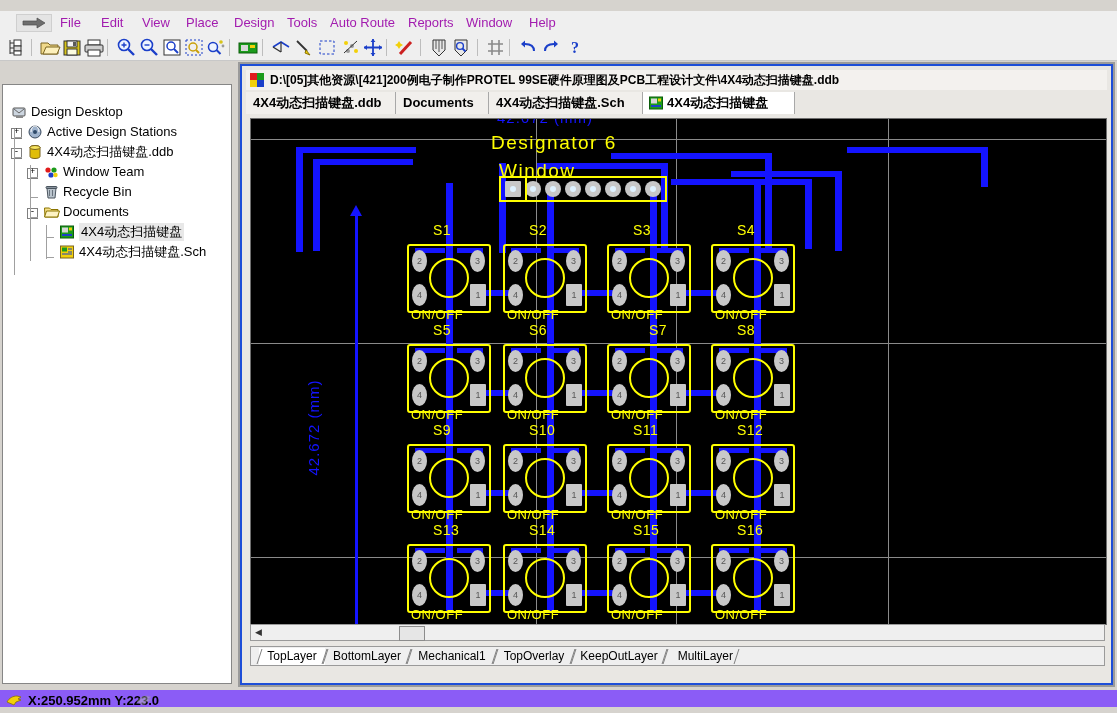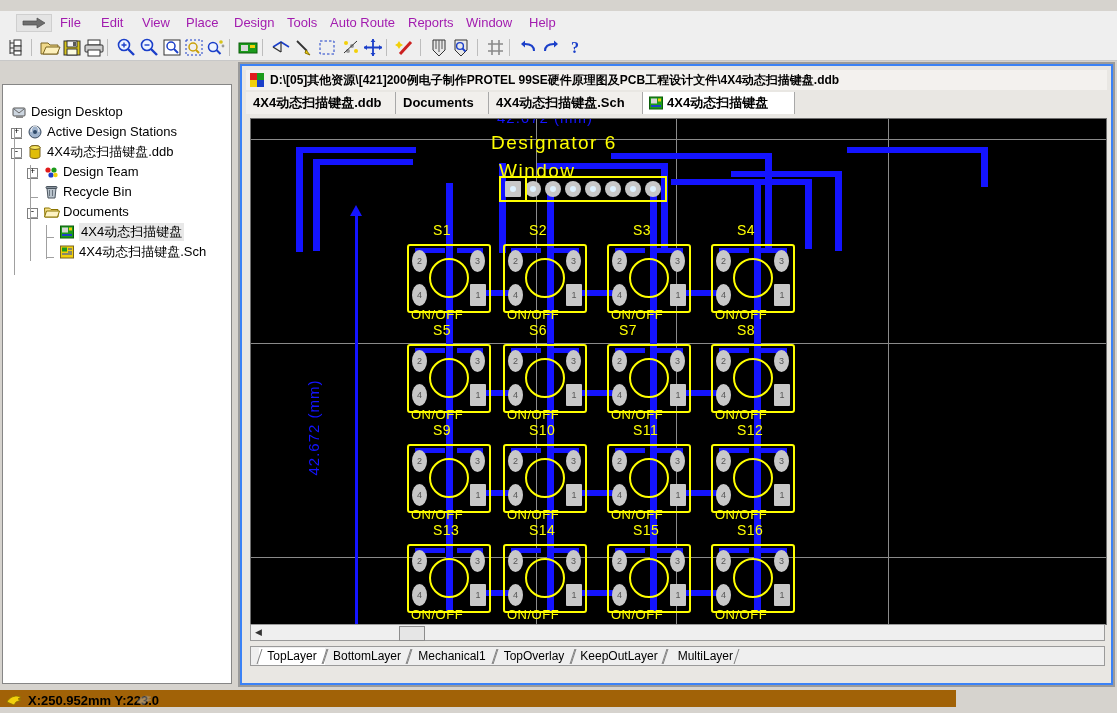--- a/index.html
+++ b/index.html
@@ -78,21 +78,21 @@
   .tline{position:absolute;background:#a0a0a0;}
   .tplus{
     position:absolute;width:9px;height:9px;background:#fff;border:1px solid #7f7f7f;
     font-size:9px;line-height:7px;text-align:center;color:#000;cursor:default;
     font-family:"Liberation Mono", monospace;
   }
 
   
   .docwin{
     position:absolute;left:238px;top:62px;width:877px;height:625px;
-    background:#3b82f6;border:2px solid #9a9a9a;box-sizing:border-box;
+    background:#1d4ed8;border:2px solid #9a9a9a;box-sizing:border-box;
   }
   .docwin-inner{position:absolute;left:2px;top:2px;right:2px;bottom:2px;background:#e9e7e3;}
   .doc-title{
     position:absolute;left:4px;top:4px;right:4px;height:20px;
     background:#f3f1ee;
   }
   .doc-title .dt-icon{position:absolute;left:4px;top:2px;width:16px;height:16px;}
   .doc-title .dt-text{
     position:absolute;left:24px;top:2px;height:16px;line-height:16px;
     font-size:12px;color:#000;white-space:nowrap;font-weight:bold;
@@ -150,22 +150,22 @@
   .ltab{
     position:absolute;top:1px;height:17px;line-height:17px;
     font-size:12px;color:#000;white-space:nowrap;cursor:default;
     padding:0 4px;
   }
   .ltab .skewL,.ltab .skewR{position:absolute;top:1px;width:1px;height:15px;background:#808080;}
   .ltab.active{font-weight:normal;background:#fff;}
 
   
   .statusbar{
-    position:absolute;left:0;top:690px;width:956px;height:23px;
-    background:#a16207;
+    position:absolute;left:0;top:690px;width:1117px;height:23px;
+    background:#8b5cf6;
   }
   .statusbar .sb-ic{position:absolute;left:6px;top:4px;width:17px;height:13px;}
   .statusbar .sb-ic2{position:absolute;left:136px;top:4px;width:17px;height:13px;opacity:.45;}
   .statusbar .sb-text{
     position:absolute;left:28px;top:1px;height:20px;line-height:20px;
     font-size:13px;font-weight:bold;color:#000;white-space:nowrap;
   }
   .bottomstrip{position:absolute;left:0;top:707px;width:1117px;height:6px;background:#d6d3ce;}
 </style>
 </head>
@@ -411,21 +411,21 @@
             <span class="tlabel">4X4动态扫描键盘.ddb</span>
           </div>
           <div class="tplus" style="left: 8px; top: 63px;">-</div>
           <div class="tnode" style="left: 38px; top: 78px;">
             <span class="ticon"><svg width="17" height="16" viewBox="0 0 17 16">
                 <circle cx="5" cy="6" r="2.6" fill="#e01b1b"></circle>
                 <circle cx="11" cy="6" r="2.6" fill="#1b9b1b"></circle>
                 <circle cx="8" cy="11" r="2.6" fill="#1b3fc9"></circle>
                 <circle cx="12.5" cy="11" r="2.2" fill="#f2d00a"></circle>
               </svg></span>
-            <span class="tlabel">Design Team</span>
+            <span class="tlabel">Window Team</span>
           </div>
           <div class="tplus" style="left: 24px; top: 83px;">+</div>
           <div class="tnode" style="left: 38px; top: 98px;">
             <span class="ticon"><svg width="17" height="16" viewBox="0 0 17 16">
                 <path d="M4 4h9l-1 10H5z" fill="#b9c3cc" stroke="#4a545e"></path>
                 <rect x="3" y="2.5" width="11" height="2" rx="1" fill="#8a949e" stroke="#4a545e"></rect>
                 <path d="M6.5 6v6M9.5 6v6" stroke="#6a747e"></path>
               </svg></span>
             <span class="tlabel">Recycle Bin</span>
           </div>
@@ -653,21 +653,21 @@
             <div class="desig" style="left: 278px; top: 203px;">S6</div>
             <div class="onoff" style="left: 256px; top: 288px;">ON/OFF</div>
             <div class="comp" style="left: 356px; top: 225px; width: 84px; height: 69px;">
               <div class="comp-body"></div>
               <div class="comp-circle" style="left: 22px; top: 14px; width: 40px; height: 40px;"></div>
               <div class="pad oval" style="left: 5px; top: 6px; width: 15px; height: 22px; line-height: 22px;">2</div>
               <div class="pad oval" style="left: 63px; top: 6px; width: 15px; height: 22px; line-height: 22px;">3</div>
               <div class="pad oval" style="left: 5px; top: 40px; width: 15px; height: 22px; line-height: 22px;">4</div>
               <div class="pad sq" style="left: 63px; top: 40px; width: 16px; height: 22px; line-height: 22px;">1</div>
             </div>
-            <div class="desig" style="left: 368px; top: 203px;">S7</div>
+            <div class="desig" style="left: 398px; top: 203px;">S7</div>
             <div class="onoff" style="left: 360px; top: 288px;">ON/OFF</div>
             <div class="comp" style="left: 460px; top: 225px; width: 84px; height: 69px;">
               <div class="comp-body"></div>
               <div class="comp-circle" style="left: 22px; top: 14px; width: 40px; height: 40px;"></div>
               <div class="pad oval" style="left: 5px; top: 6px; width: 15px; height: 22px; line-height: 22px;">2</div>
               <div class="pad oval" style="left: 63px; top: 6px; width: 15px; height: 22px; line-height: 22px;">3</div>
               <div class="pad oval" style="left: 5px; top: 40px; width: 15px; height: 22px; line-height: 22px;">4</div>
               <div class="pad sq" style="left: 63px; top: 40px; width: 16px; height: 22px; line-height: 22px;">1</div>
             </div>
             <div class="desig" style="left: 486px; top: 203px;">S8</div>

